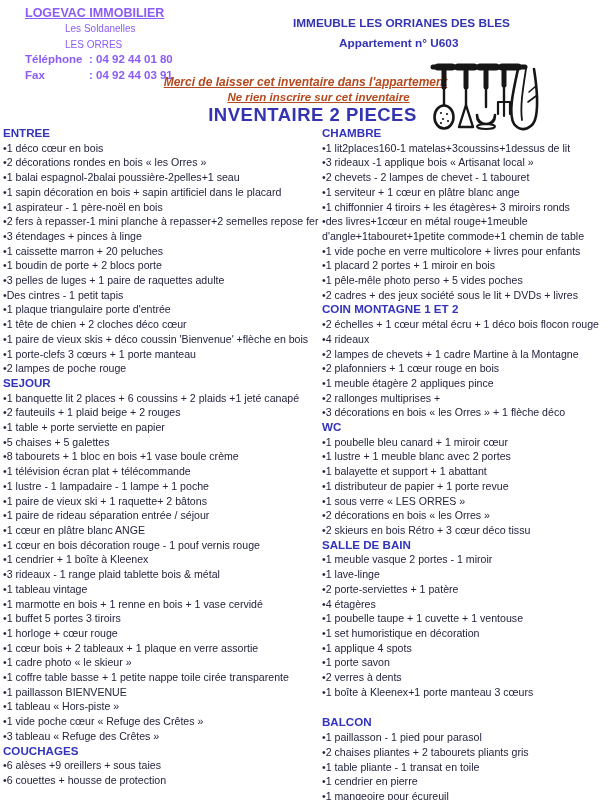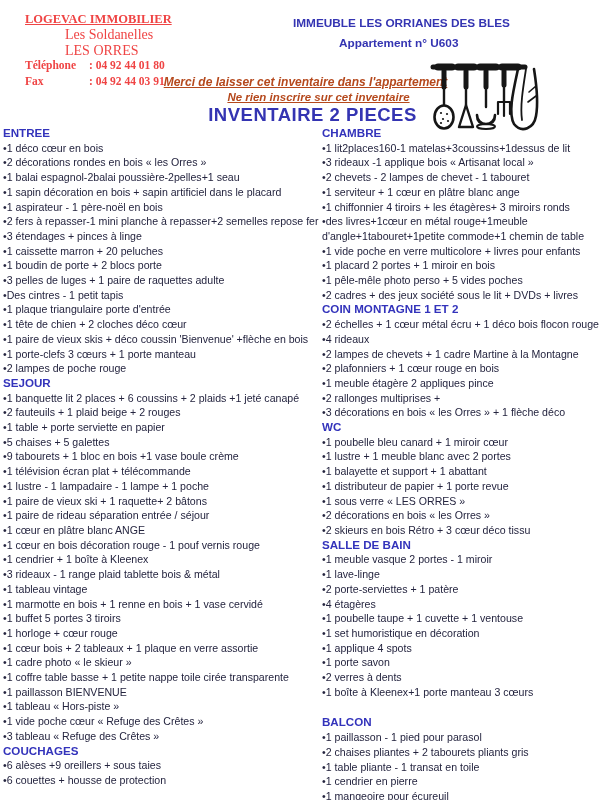--- a/index.html
+++ b/index.html
@@ -8,23 +8,23 @@
   .page {
     position: relative;
     width: 611px;
     height: 800px;
     background: #ffffff;
     overflow: hidden;
     color: #24243f;
   }
 
   
-  .header-left { position: absolute; left: 25px; top: 11px; color: #ef4444; font-family: Liberation Serif, serif; }
+  .header-left { position: absolute; left: 25px; top: 5px; color: #8b5cf6; }
   .company { font-size: 12.5px; font-weight: bold; text-decoration: underline; line-height: 16px; }
-  .addr { font-size: 14px; line-height: 15.5px; padding-left: 40px; }
+  .addr { font-size: 10px; line-height: 15.5px; padding-left: 40px; }
   .contact { font-size: 11.5px; font-weight: bold; line-height: 15.5px; }
   .contact .lbl { display: inline-block; width: 64px; }
 
   .building { position: absolute; left: 293px; top: 16px; color: #3434b2; font-size: 11.8px; font-weight: bold; }
   .apartment { position: absolute; left: 339px; top: 36px; color: #3434b2; font-size: 11.8px; font-weight: bold; }
 
   .notice { position: absolute; left: 0; width: 611px; text-align: center; color: #b5481c; font-weight: bold; font-style: italic; text-decoration: underline; }
   .notice-1 { top: 75px; font-size: 12px; }
   .notice-2 { top: 91px; font-size: 11.5px; padding-left: 26px; }
 
@@ -116,21 +116,21 @@
         <div class="item">•1 paire de vieux skis + déco coussin 'Bienvenue' +flèche en bois</div>
         <div class="item">•1 porte-clefs 3 cœurs + 1 porte manteau</div>
         <div class="item">•2 lampes de poche rouge</div>
       </div>
       <div class="section">
         <div class="sec-title">SEJOUR</div>
         <div class="item">•1 banquette lit 2 places + 6 coussins + 2 plaids +1 jeté canapé</div>
         <div class="item">•2 fauteuils + 1 plaid beige + 2 rouges</div>
         <div class="item">•1 table + porte serviette en papier</div>
         <div class="item">•5 chaises + 5 galettes</div>
-        <div class="item">•9 tabourets + 1 bloc en bois +1 vase boule crème</div>
+        <div class="item">•8 tabourets + 1 bloc en bois +1 vase boule crème</div>
         <div class="item">•1 télévision écran plat + télécommande</div>
         <div class="item">•1 lustre - 1 lampadaire - 1 lampe + 1 poche</div>
         <div class="item">•1 paire de vieux ski + 1 raquette+ 2 bâtons</div>
         <div class="item">•1 paire de rideau séparation entrée / séjour</div>
         <div class="item">•1 cœur en plâtre blanc ANGE</div>
         <div class="item">•1 cœur en bois décoration rouge - 1 pouf vernis rouge</div>
         <div class="item">•1 cendrier + 1 boîte à Kleenex</div>
         <div class="item">•3 rideaux - 1 range plaid tablette bois &amp; métal</div>
         <div class="item">•1 tableau vintage</div>
         <div class="item">•1 marmotte en bois + 1 renne en bois + 1 vase cervidé</div>

